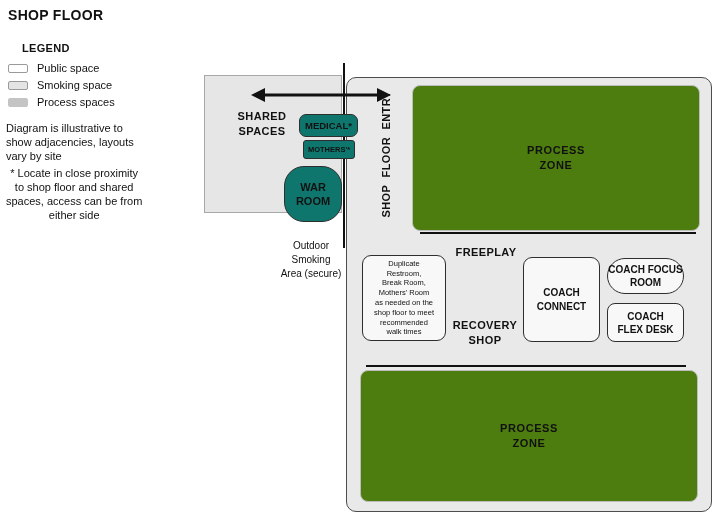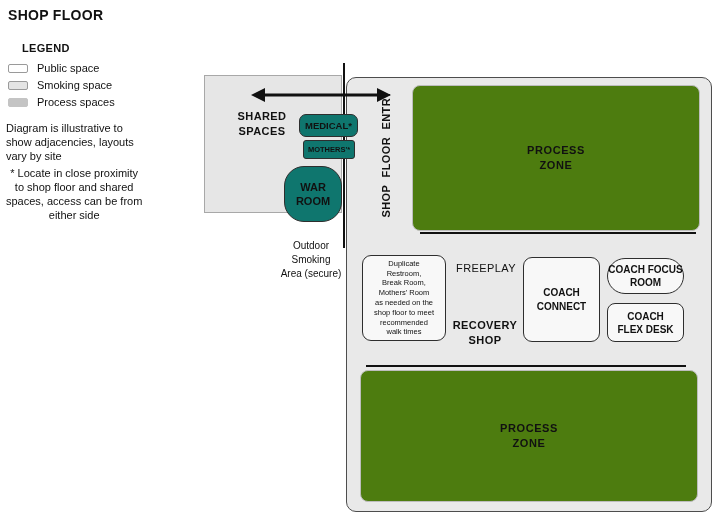--- a/index.html
+++ b/index.html
@@ -80,21 +80,21 @@
     transform: rotate(-90deg);
     font-size: 11px; font-weight: bold; letter-spacing: .4px; word-spacing: 4px;
     text-align: center; white-space: nowrap;
   }
   .outdoor-label {
     left: 268px; top: 239px; width: 86px;
     font-size: 10px; text-align: center; line-height: 14px; white-space: pre-line;
   }
   .freeplay-label {
     left: 450px; top: 246px; width: 72px;
-    font-size: 11px; font-weight: normal; letter-spacing: .4px; text-align: center; margin-top: 16px;
+    font-size: 11px; font-weight: bold; letter-spacing: .4px; text-align: center;
   }
   .recovery-label {
     left: 447px; top: 318px; width: 76px;
     font-size: 11px; font-weight: bold; letter-spacing: .4px;
     text-align: center; line-height: 15px; white-space: pre-line;
   }
 
   
   .room {
     background: #0f766e; border: 1.5px solid #2e2e2e; border-radius: 8px;

